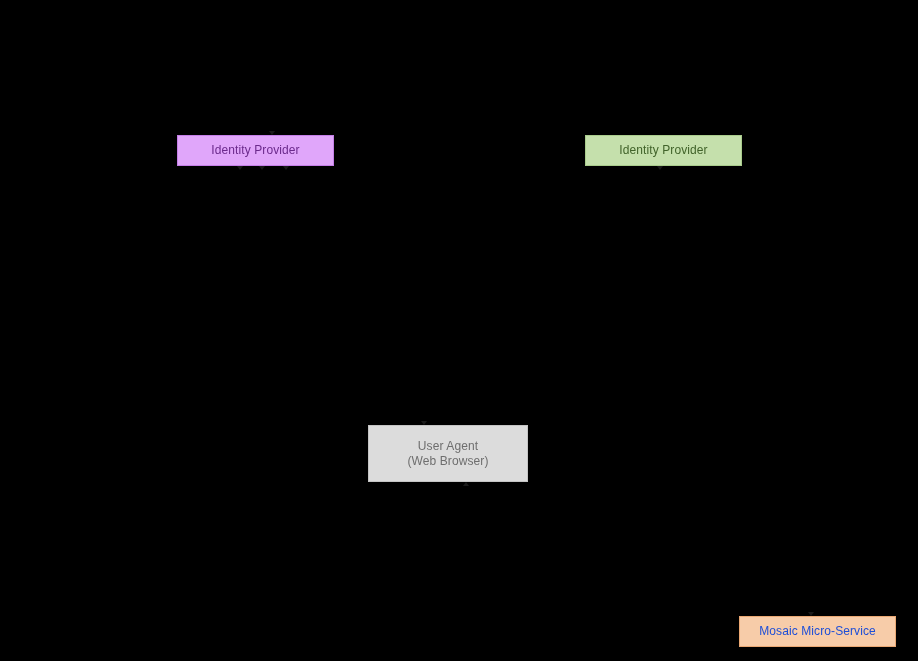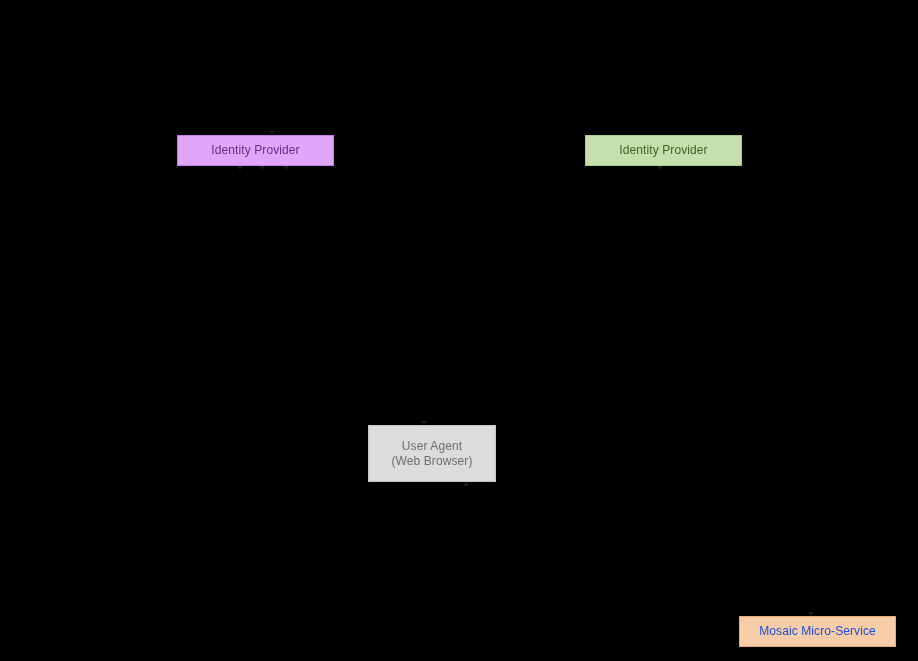--- a/index.html
+++ b/index.html
@@ -62,17 +62,17 @@
       <div class="arrow-tick down" style="left: 259px; top: 166px;"></div>
       <div class="arrow-tick down" style="left: 283px; top: 166px;"></div>
       <div class="arrow-tick down" style="left: 657px; top: 166px;"></div>
       <div class="arrow-tick down" style="left: 421px; top: 421px;"></div>
       <div class="arrow-tick up" style="left: 463px; top: 482px;"></div>
       <div class="arrow-tick down" style="left: 808px; top: 612px;"></div>
     </div>
   <div id="nodes">
       <div class="node" style="left: 177px; top: 135px; width: 157px; height: 31px; background: rgb(224, 166, 250); border-color: rgb(197, 126, 232); color: rgb(107, 42, 140);">Identity Provider</div>
       <div class="node" style="left: 585px; top: 135px; width: 157px; height: 31px; background: rgb(197, 224, 172); border-color: rgb(169, 204, 140); color: rgb(65, 99, 42);">Identity Provider</div>
-      <div class="node" style="left: 368px; top: 425px; width: 128px; height: 57px; background: rgb(220, 220, 220); border-color: rgb(196, 196, 196); color: rgb(110, 110, 110);">User Agent
+      <div class="node" style="left: 368px; top: 425px; width: 160px; height: 57px; background: rgb(220, 220, 220); border-color: rgb(196, 196, 196); color: rgb(110, 110, 110);">User Agent
 (Web Browser)</div>
       <div class="node" style="left: 739px; top: 616px; width: 157px; height: 31px; background: rgb(247, 204, 169); border-color: rgb(235, 168, 115); color: #1d4ed8;">Mosaic Micro-Service</div>
     </div>
 </div>
 
 </body></html>

